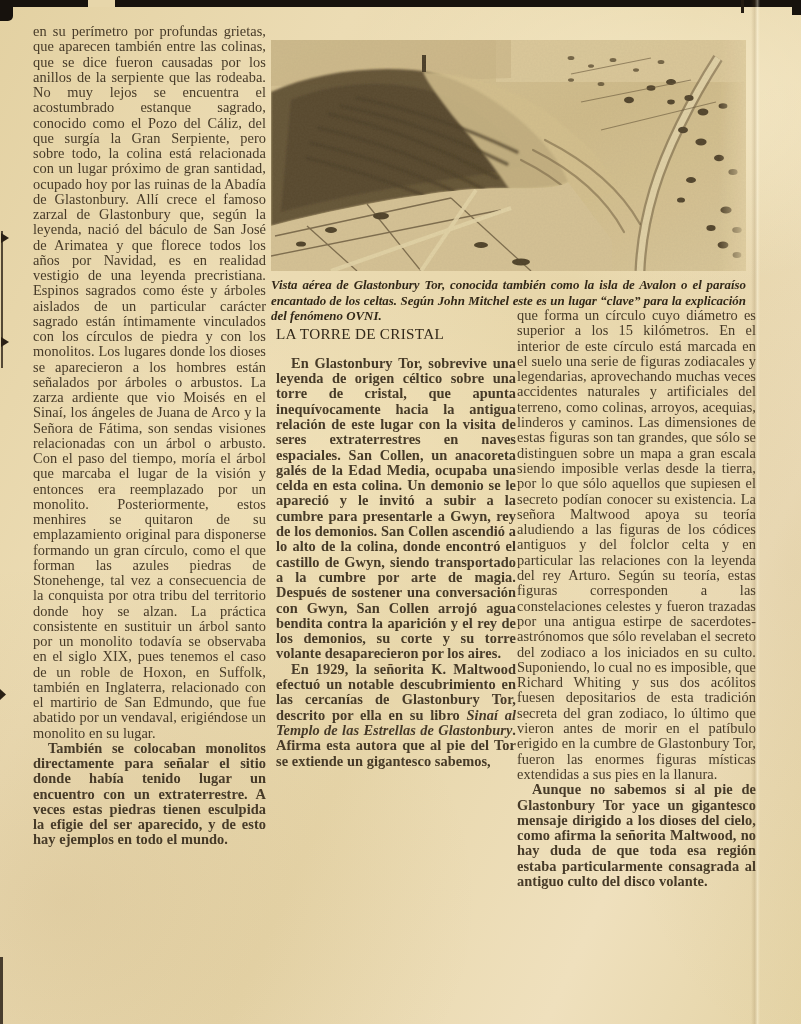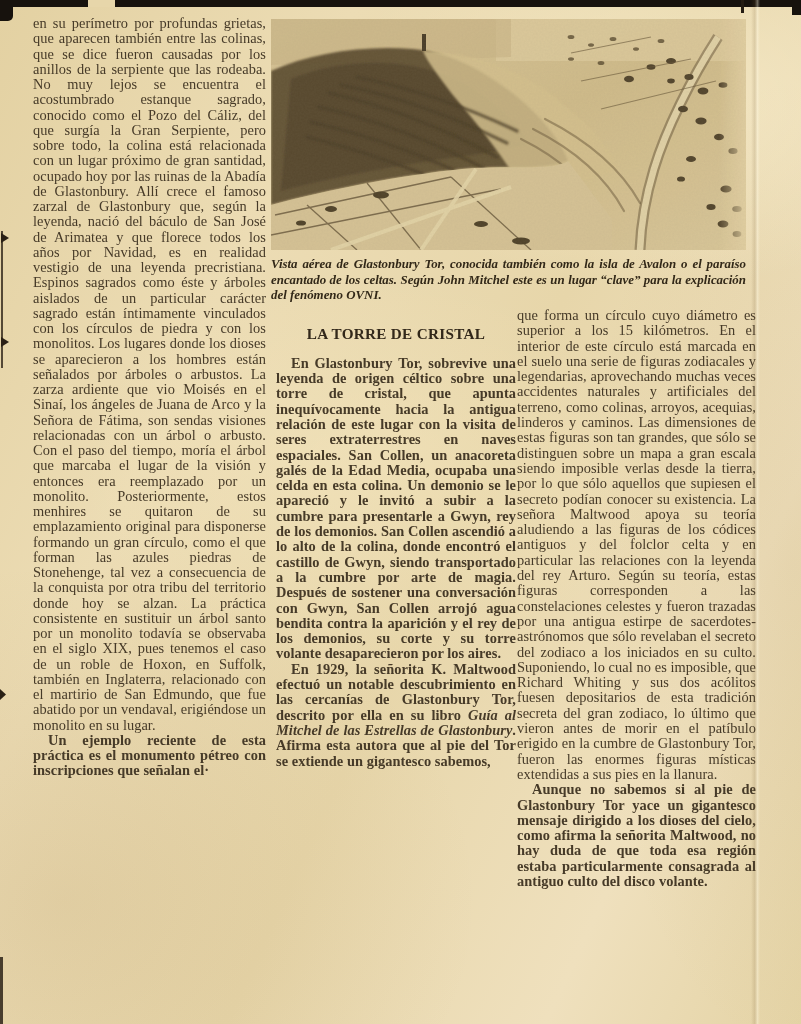--- a/index.html
+++ b/index.html
@@ -30,31 +30,31 @@
     border-top:5px solid transparent;border-bottom:5px solid transparent;border-left:8px solid #2a2015;}
   .mark-small{position:absolute;left:0;top:689px;width:6px;height:11px;background:#2a2015;
     clip-path:polygon(0 0,100% 50%,0 100%);}
   .edge-bottom{position:absolute;left:0;top:957px;width:3px;height:67px;background:rgba(32,24,15,.8);}
   .crease{position:absolute;left:751px;top:0;width:9px;height:1024px;
     background:linear-gradient(to right, rgba(120,95,55,0), rgba(120,95,55,.17) 42%, rgba(255,249,228,.38) 72%, rgba(120,95,55,0));}
   
   .col{position:absolute;text-align:justify;color:#463a28;letter-spacing:.05px;}
   .col p{margin:0;}
   .col p.indent{text-indent:15px;font-weight:bold;}
-  .col-left{left:33px;top:16px;width:233px;font-size:14.4px;line-height:15.25px;}
+  .col-left{left:33px;top:24px;width:233px;font-size:14.4px;line-height:15.25px;}
   .col-mid{left:276px;top:312px;width:240px;font-size:14.4px;line-height:15.3px;}
   .col-right{left:517px;top:308px;width:239px;font-size:14.4px;line-height:15.3px;}
   .col h3{
-    font-size:15.2px;line-height:15.8px;font-weight:bold;color:#32281a;
-    text-align:center;letter-spacing:.3px;margin:14px 0 14px;
+    font-size:15.2px;line-height:15.8px;font-weight:normal;color:#32281a;
+    text-align:left;letter-spacing:.3px;margin:14px 0 14px;
   }
   .col h3.two-line{margin:17px 0 14px;}
   .book-title{font-style:italic;}
   
-  .photo-wrap{position:absolute;left:271px;top:19px;width:475px;margin:0;}
+  .photo-wrap{position:absolute;left:271px;top:40px;width:475px;margin:0;}
   .photo-svg{display:block;width:475px;height:231px;}
   figcaption{
     margin-top:7px;font-size:12.9px;line-height:15.6px;
     font-style:italic;font-weight:bold;color:#322818;text-align:justify;
   }
 </style>
 </head>
 <body>
 
 <div class="page">
@@ -65,21 +65,21 @@
   <div class="corner-r"></div>
   <div class="top-tick"></div>
   <div class="mark-line"></div>
   <div class="mark-arrow-a"></div>
   <div class="mark-arrow-b"></div>
   <div class="mark-small"></div>
   <div class="edge-bottom"></div>
 
   <section class="col col-left">
     <p>en su perímetro por profundas grietas, que aparecen también entre las colinas, que se dice fueron causadas por los anillos de la serpiente que las rodeaba. No muy lejos se encuentra el acostumbrado estanque sagrado, conocido como el Pozo del Cáliz, del que surgía la Gran Serpiente, pero sobre todo, la colina está relacionada con un lugar próximo de gran santidad, ocupado hoy por las ruinas de la Abadía de Glastonbury. Allí crece el famoso zarzal de Glastonbury que, según la leyenda, nació del báculo de San José de Arimatea y que florece todos los años por Navidad, es en realidad vestigio de una leyenda precristiana. Espinos sagrados como éste y árboles aislados de un particular carácter sagrado están íntimamente vinculados con los círculos de piedra y con los monolitos. Los lugares donde los dioses se aparecieron a los hombres están señalados por árboles o arbustos. La zarza ardiente que vio Moisés en el Sinaí, los ángeles de Juana de Arco y la Señora de Fátima, son sendas visiones relacionadas con un árbol o arbusto. Con el paso del tiempo, moría el árbol que marcaba el lugar de la visión y entonces era reemplazado por un monolito. Posteriormente, estos menhires se quitaron de su emplazamiento original para disponerse formando un gran círculo, como el que forman las azules piedras de Stonehenge, tal vez a consecuencia de la conquista por otra tribu del territorio donde hoy se alzan. La práctica consistente en sustituir un árbol santo por un monolito todavía se observaba en el siglo XIX, pues tenemos el caso de un roble de Hoxon, en Suffolk, también en Inglaterra, relacionado con el martirio de San Edmundo, que fue abatido por un vendaval, erigiéndose un monolito en su lugar.</p>
-    <p class="indent">Un ejemplo reciente de esta práctica es el monumento pétreo con inscripciones que señalan el·</p>
+    <p class="indent">También se colocaban monolitos directamente para señalar el sitio donde había tenido lugar un encuentro con un extraterrestre. A veces estas piedras tienen esculpida la efigie del ser aparecido, y de esto hay ejemplos en todo el mundo.</p>
   </section>
 
   <figure class="photo-wrap">
     <svg class="photo-svg" viewBox="0 0 475 231" xmlns="http://www.w3.org/2000/svg" aria-hidden="true">
       <defs>
         <linearGradient id="pbg" x1="0" y1="0" x2="1" y2="1">
           <stop offset="0" stop-color="#d9c89c"></stop>
           <stop offset=".5" stop-color="#d2bf8f"></stop>
           <stop offset="1" stop-color="#dccb9f"></stop>
         </linearGradient>
@@ -187,21 +187,21 @@
       <rect width="475" height="231" fill="#bb9a62" opacity=".10"></rect>
       <rect width="475" height="231" filter="url(#grain)" opacity=".5"></rect>
     </svg>
     <figcaption>Vista aérea de Glastonbury Tor, conocida también como la isla de Avalon o el paraíso encantado de los celtas. Según John Mitchel este es un lugar “clave” para la explicación del fenómeno OVNI.</figcaption>
   </figure>
 
   <section class="col col-mid">
     <h3>LA TORRE DE CRISTAL</h3>
     <p class="indent">En Glastonbury Tor, sobrevive una leyenda de origen céltico sobre una torre de cristal, que apunta inequívocamente hacia la antigua relación de este lugar con la visita de seres extraterrestres en naves espaciales. San Collen, un anacoreta galés de la Edad Media, ocupaba una celda en esta colina. Un demonio se le apareció y le invitó a subir a la cumbre para presentarle a Gwyn, rey de los demonios. San Collen ascendió a lo alto de la colina, donde encontró el castillo de Gwyn, siendo transportado a la cumbre por arte de magia. Después de sostener una conversación con Gwyn, San Collen arrojó agua bendita contra la aparición y el rey de los demonios, su corte y su torre volante desaparecieron por los aires.</p>
     <p class="indent">
-      <span>En 1929, la señorita K. Maltwood efectuó un notable descubrimiento en las cercanías de Glastonbury Tor, descrito por ella en su libro </span><span class="book-title">Guía al Mitchel de las Estrellas de Glastonbury</span><span>. Afirma esta autora que al pie del Tor se extiende un gigantesco sabemos,</span>
+      <span>En 1929, la señorita K. Maltwood efectuó un notable descubrimiento en las cercanías de Glastonbury Tor, descrito por ella en su libro </span><span class="book-title">Sinaí al Templo de las Estrellas de Glastonbury</span><span>. Afirma esta autora que al pie del Tor se extiende un gigantesco sabemos,</span>
     </p>
   </section>
 
   <section class="col col-right">
     <p>que forma un círculo cuyo diámetro es superior a los 15 kilómetros. En el interior de este círculo está marcada en el suelo una serie de figuras zodiacales y legendarias, aprovechando muchas veces accidentes naturales y artificiales del terreno, como colinas, arroyos, acequias, linderos y caminos. Las dimensiones de estas figuras son tan grandes, que sólo se distinguen sobre un mapa a gran escala siendo imposible verlas desde la tierra, por lo que sólo aquellos que supiesen el secreto podían conocer su existencia. La señora Maltwood apoya su teoría aludiendo a las figuras de los códices antiguos y del folclor celta y en particular las relaciones con la leyenda del rey Arturo. Según su teoría, estas figuras corresponden a las constelaciones celestes y fueron trazadas por una antigua estirpe de sacerdotes-astrónomos que sólo revelaban el secreto del zodiaco a los iniciados en su culto. Suponiendo, lo cual no es imposible, que Richard Whiting y sus dos acólitos fuesen depositarios de esta tradición secreta del gran zodiaco, lo último que vieron antes de morir en el patíbulo erigido en la cumbre de Glastonbury Tor, fueron las enormes figuras místicas extendidas a sus pies en la llanura.</p>
     <p class="indent">Aunque no sabemos si al pie de Glastonbury Tor yace un gigantesco mensaje dirigido a los dioses del cielo, como afirma la señorita Maltwood, no hay duda de que toda esa región estaba particularmente consagrada al antiguo culto del disco volante.</p>
   </section>
 
   <div class="crease"></div>
 </div>

